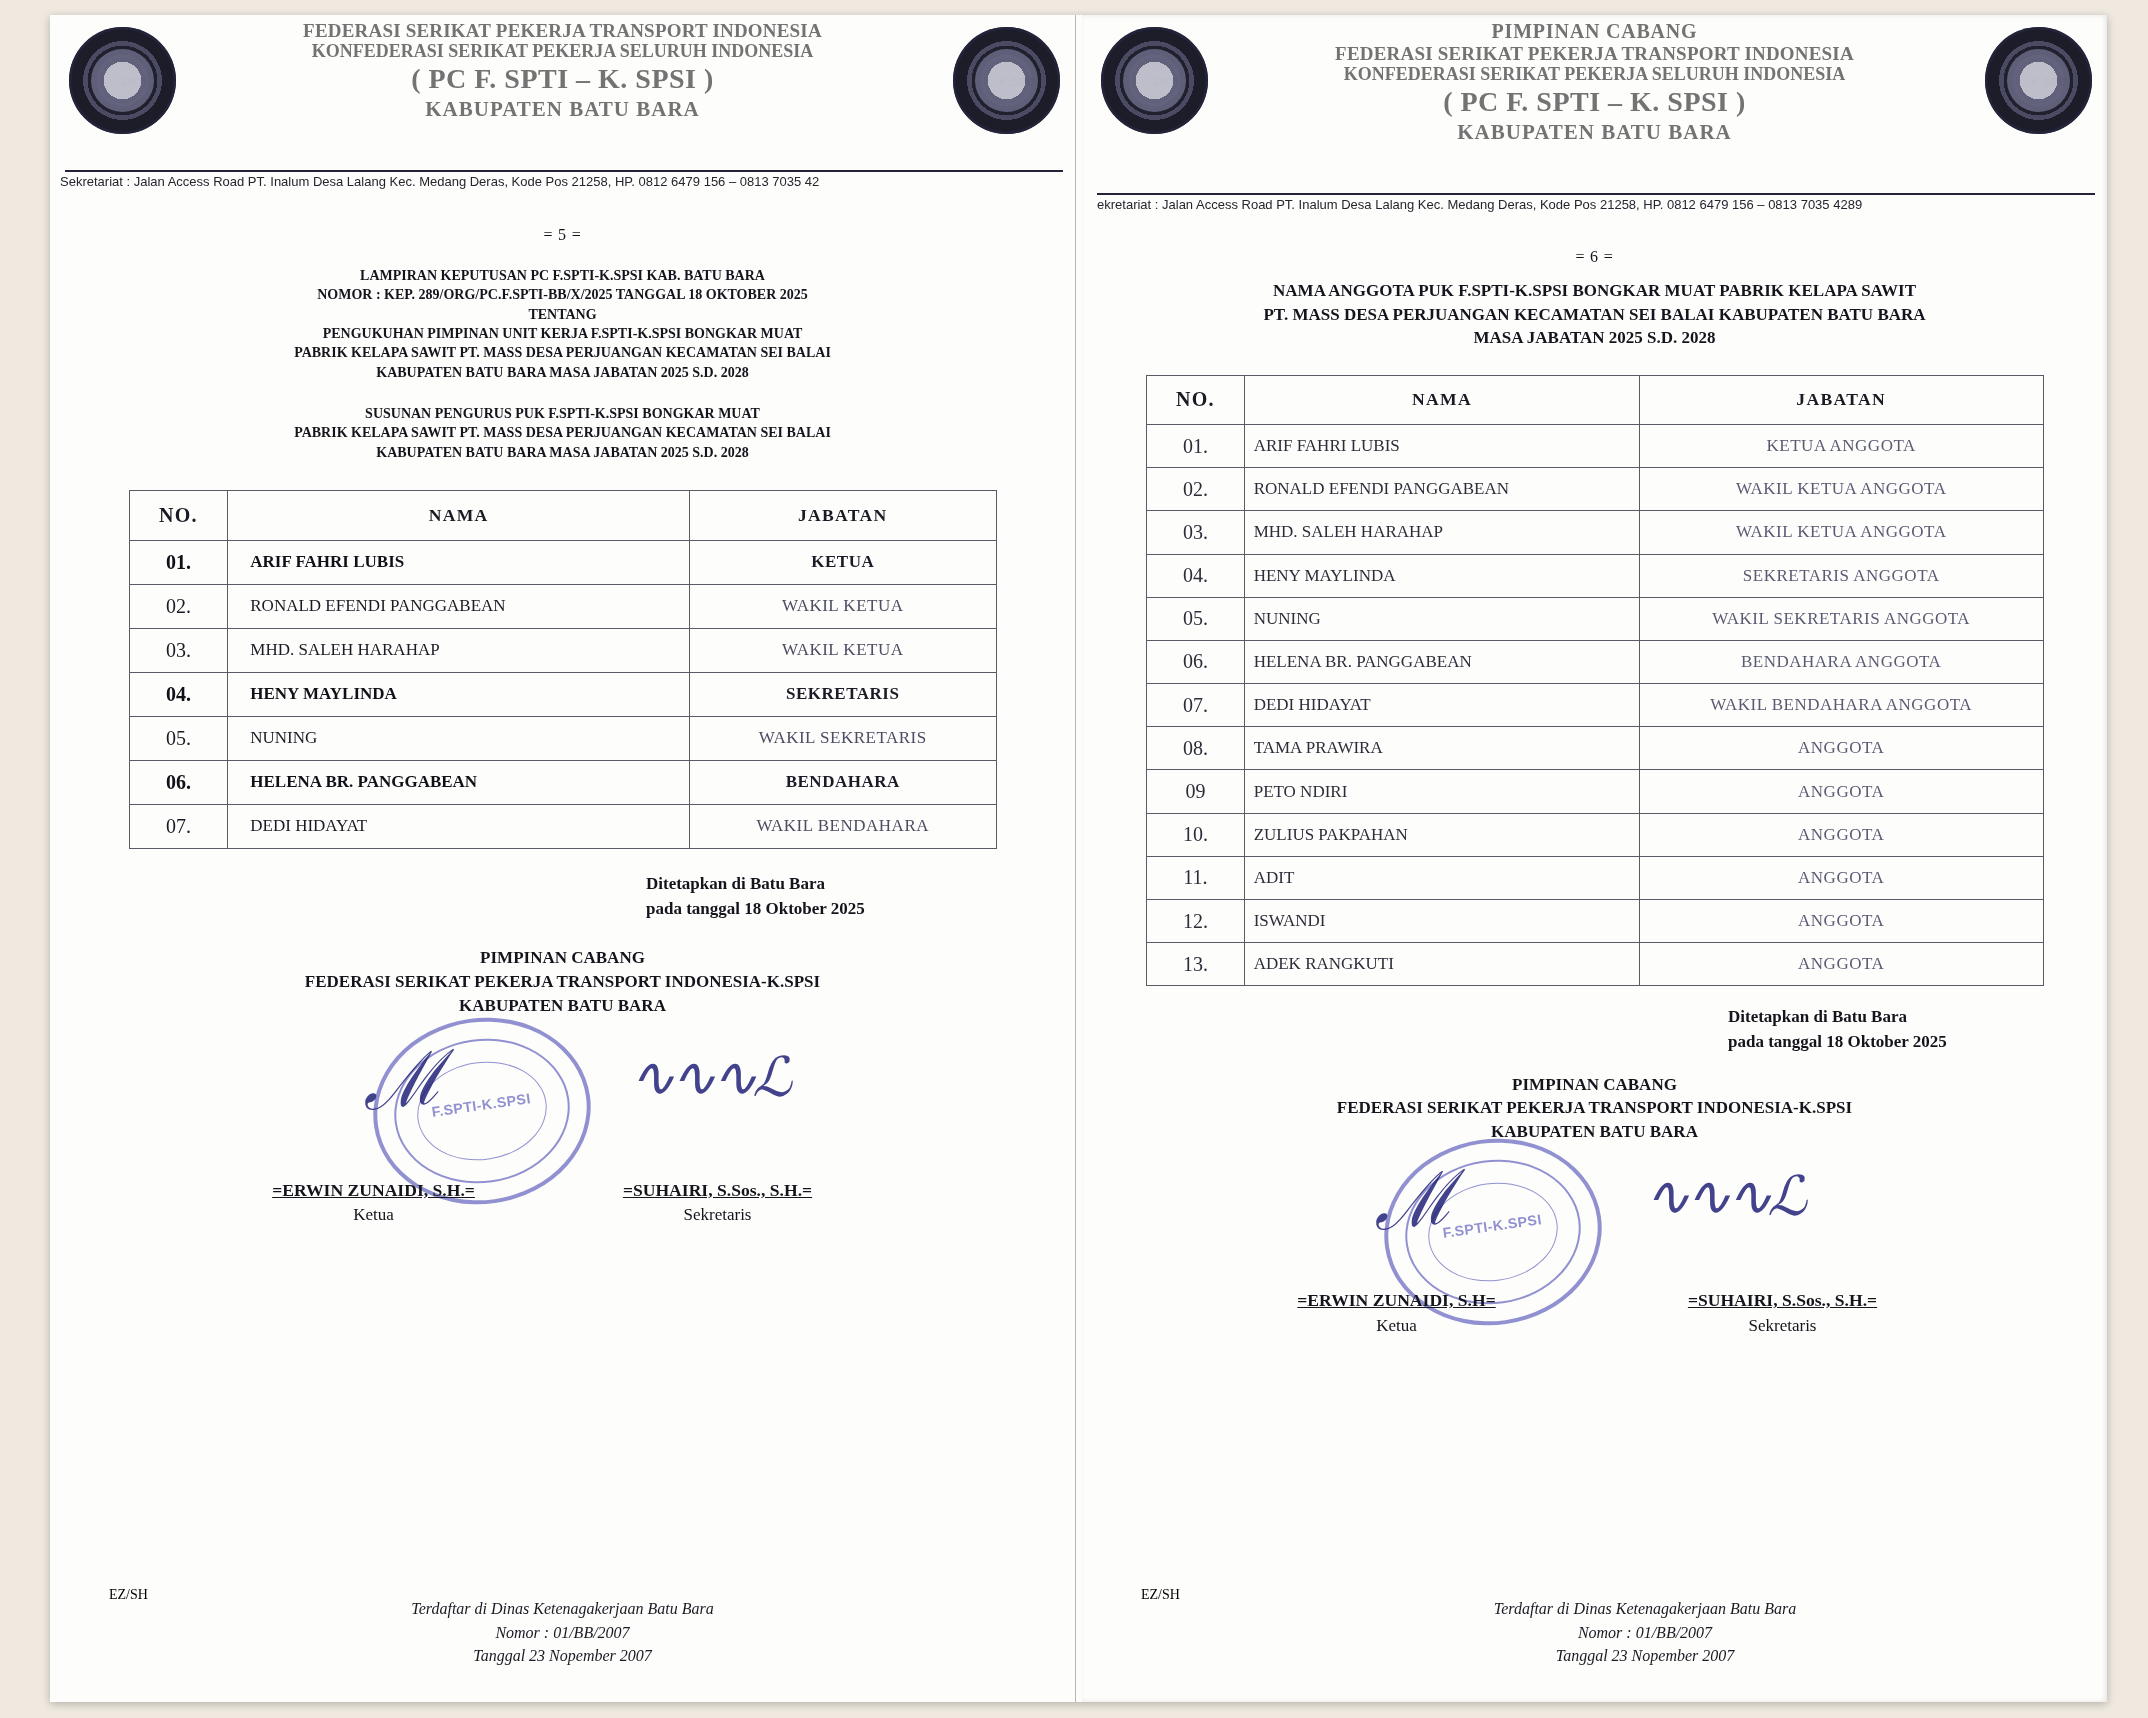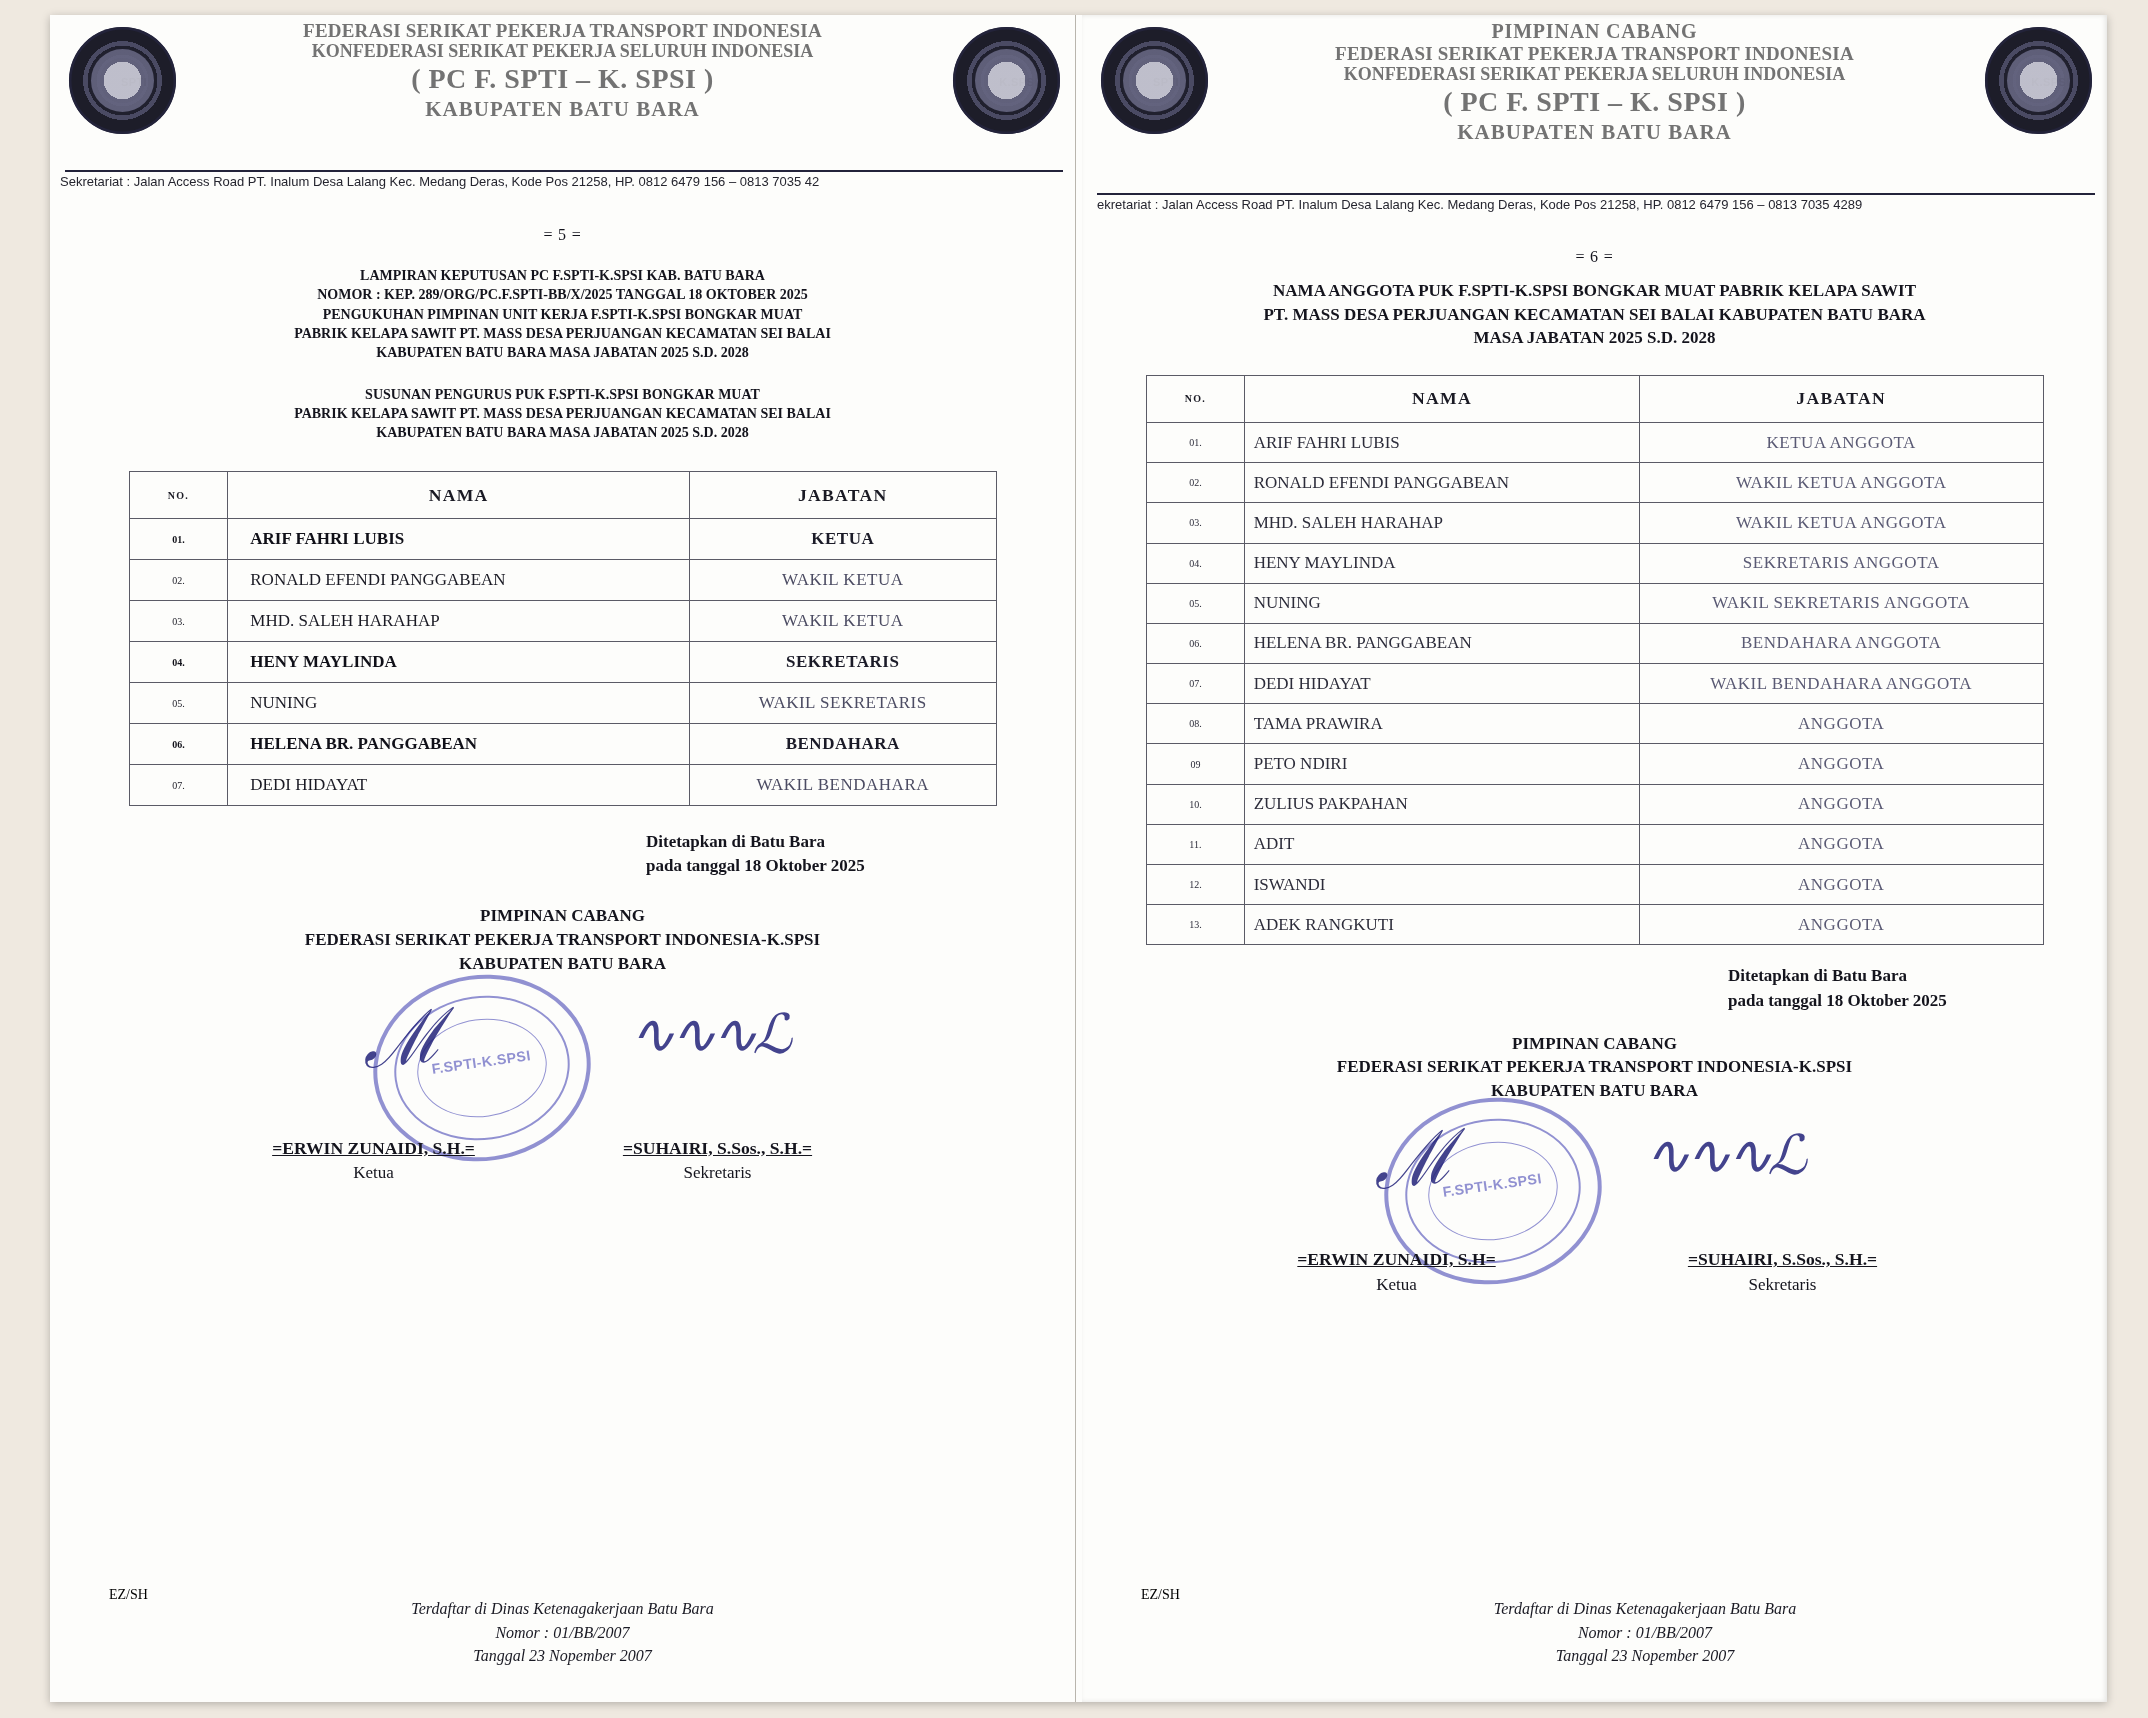--- a/index.html
+++ b/index.html
@@ -79,21 +79,21 @@
   table{border-collapse:collapse;margin:0 auto;}
   .tbl-left{width:868px;margin-top:28.5px;}
   .tbl-right{width:898px;margin-top:25px;}
   table td,table th{
     border:1.3px solid #5b5b66;
     padding:10px 8.4px;
     font-size:17px;
     color:#1a1a24;
   }
   thead th{font-weight:bold;font-size:17.6px;letter-spacing:1.3px;text-align:center;padding:12.6px 6.7px;}
-  .c-no{width:81px;text-align:center;font-size:10px;}
+  .c-no{width:81px;text-align:center;font-size:20px;}
   .c-nama{padding-left:22px;}
   .c-jab{text-align:center;letter-spacing:0.5px;color:#4c4c63;}
   tr.bold td{font-weight:bold;color:#101018;}
   tr.bold .c-jab{color:#1b1b28;}
   .tbl-right td{padding:9.6px 8.4px;color:#2c2c3a;}
   .tbl-right .c-jab{color:#5a5a74;}
 
   
   .ditetapkan{
     margin-top:23.5px;text-align:left;font-size:17px;font-weight:bold;line-height:1.45;
@@ -165,20 +165,21 @@
       <div class="rule"></div>
       <div class="sekret">Sekretariat : Jalan Access Road PT. Inalum Desa Lalang Kec. Medang Deras, Kode Pos 21258,  HP. 0812 6479 156 – 0813 7035 42</div>
     </div>
 
     <div class="body">
       <div class="pno">= 5 =</div>
 
       <div class="ctr s19 blk">
         <div>LAMPIRAN KEPUTUSAN PC F.SPTI-K.SPSI KAB. BATU BARA</div>
         <div>NOMOR : KEP. 289/ORG/PC.F.SPTI-BB/X/2025 TANGGAL 18 OKTOBER 2025</div>
+        <div>TENTANG</div>
         <div>PENGUKUHAN PIMPINAN UNIT KERJA  F.SPTI-K.SPSI BONGKAR MUAT</div>
         <div>PABRIK KELAPA SAWIT PT. MASS DESA PERJUANGAN KECAMATAN SEI BALAI</div>
         <div>KABUPATEN BATU BARA MASA JABATAN 2025 S.D. 2028</div>
       </div>
 
       <div class="ctr s19 blk">
         <div>SUSUNAN PENGURUS PUK F.SPTI-K.SPSI BONGKAR MUAT</div>
         <div>PABRIK KELAPA SAWIT PT. MASS DESA PERJUANGAN KECAMATAN SEI BALAI</div>
         <div>KABUPATEN BATU BARA MASA JABATAN 2025 S.D. 2028</div>
       </div>

